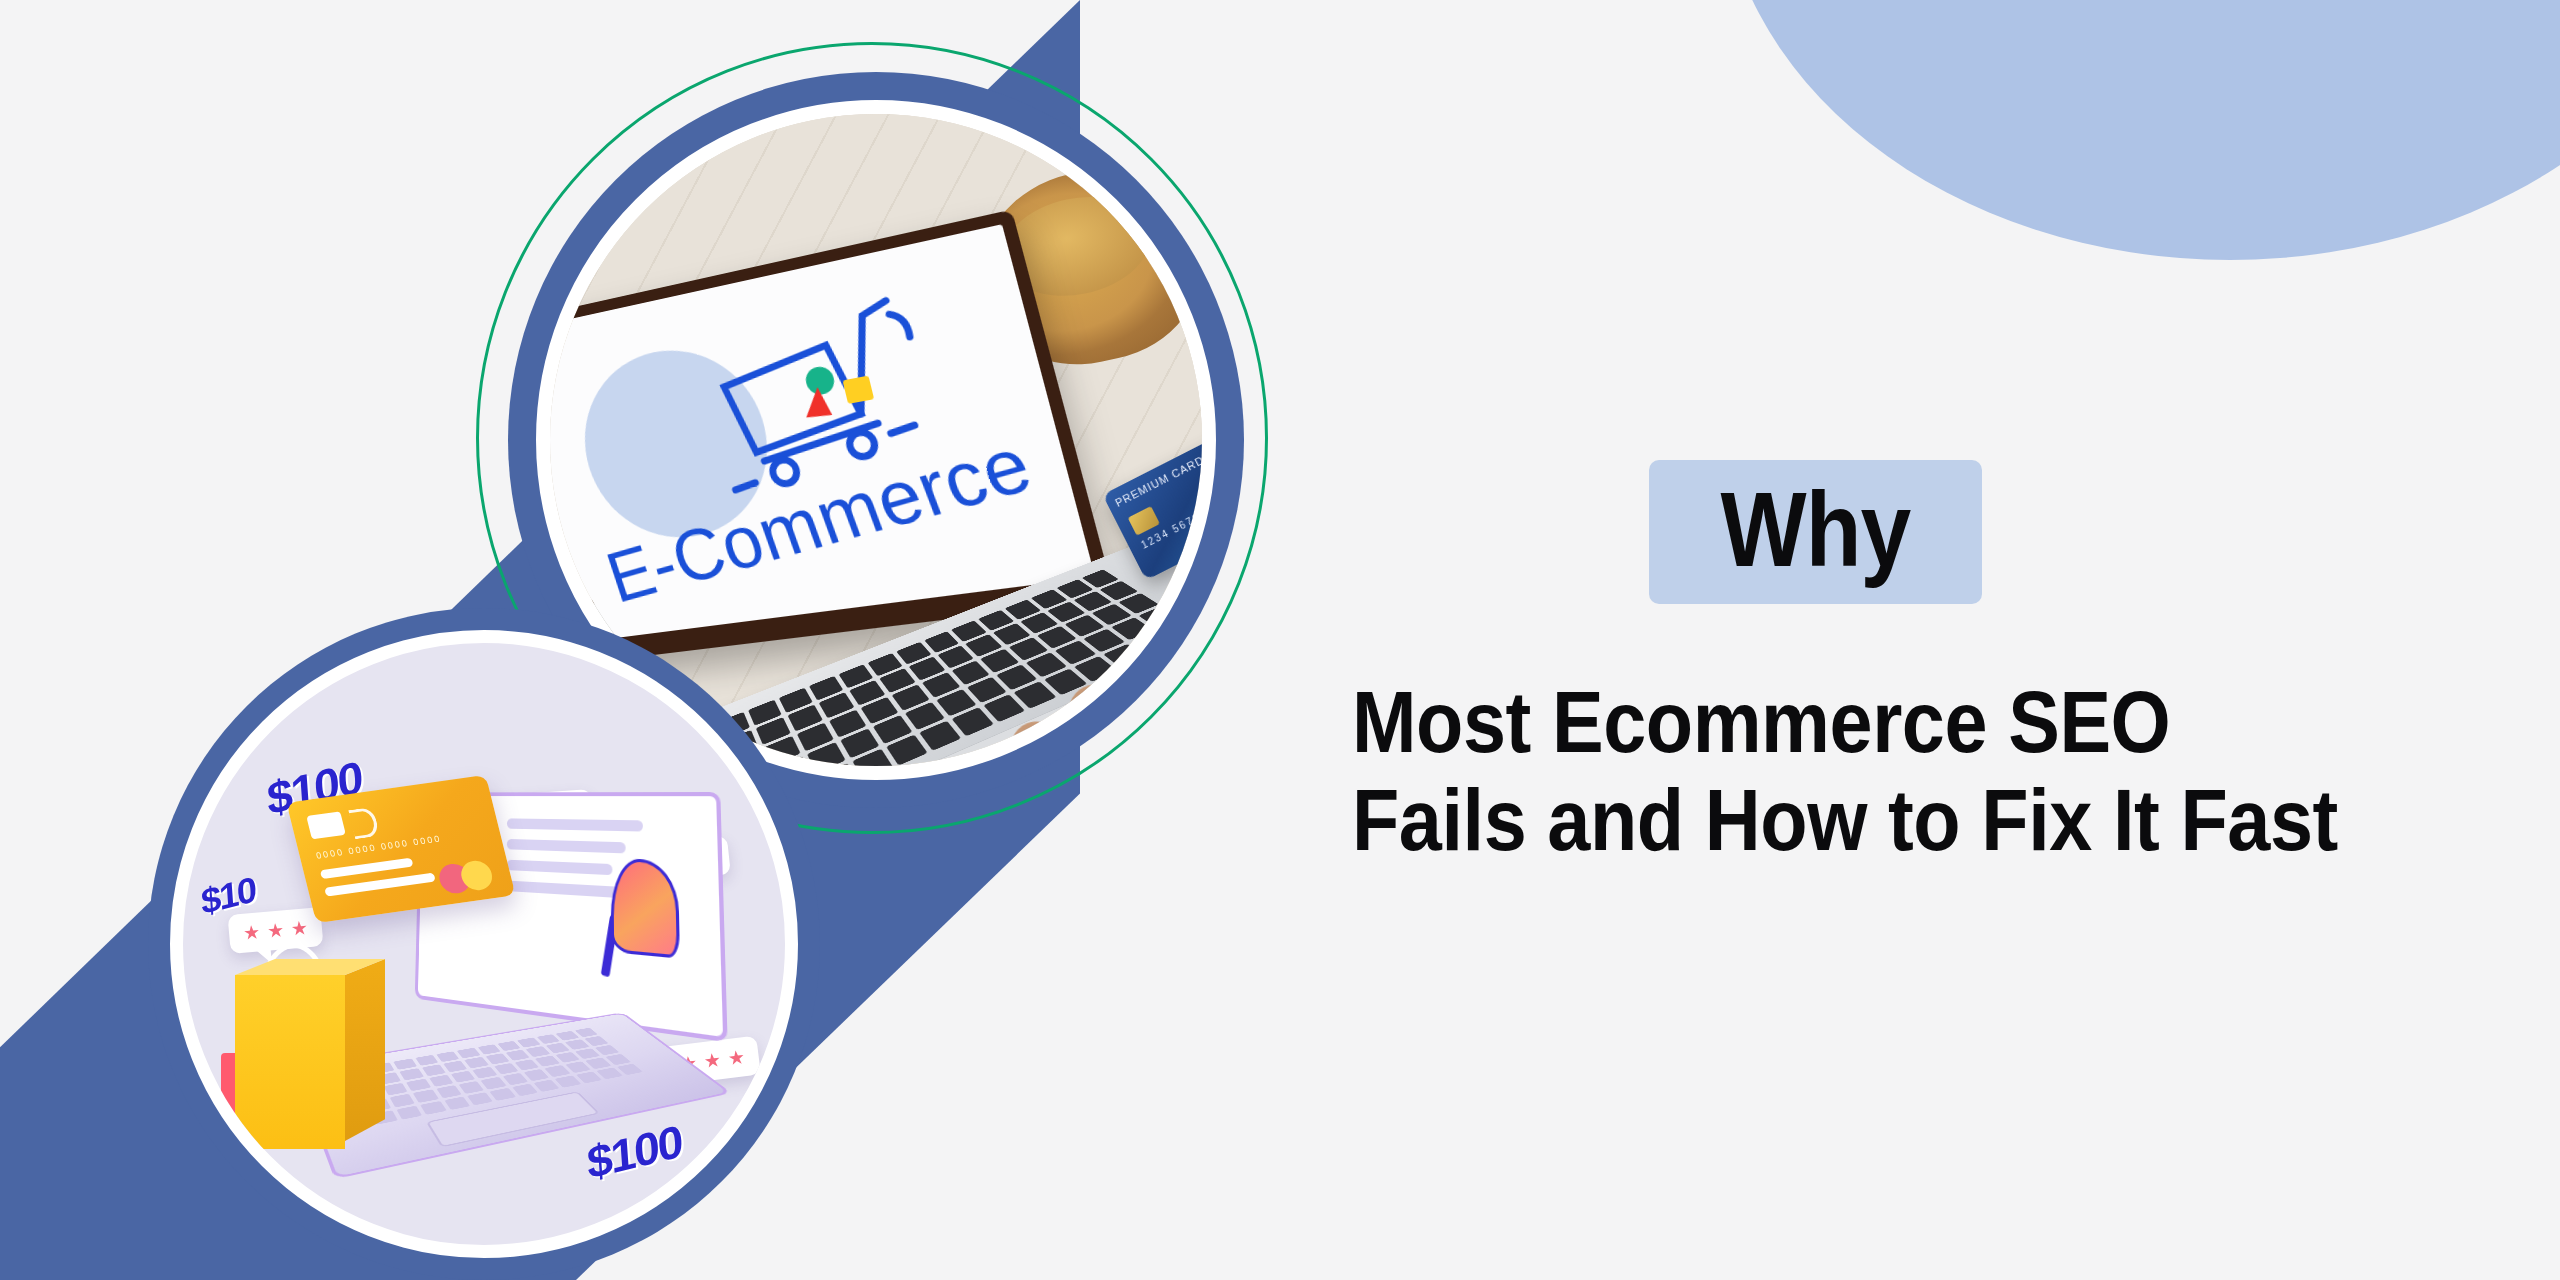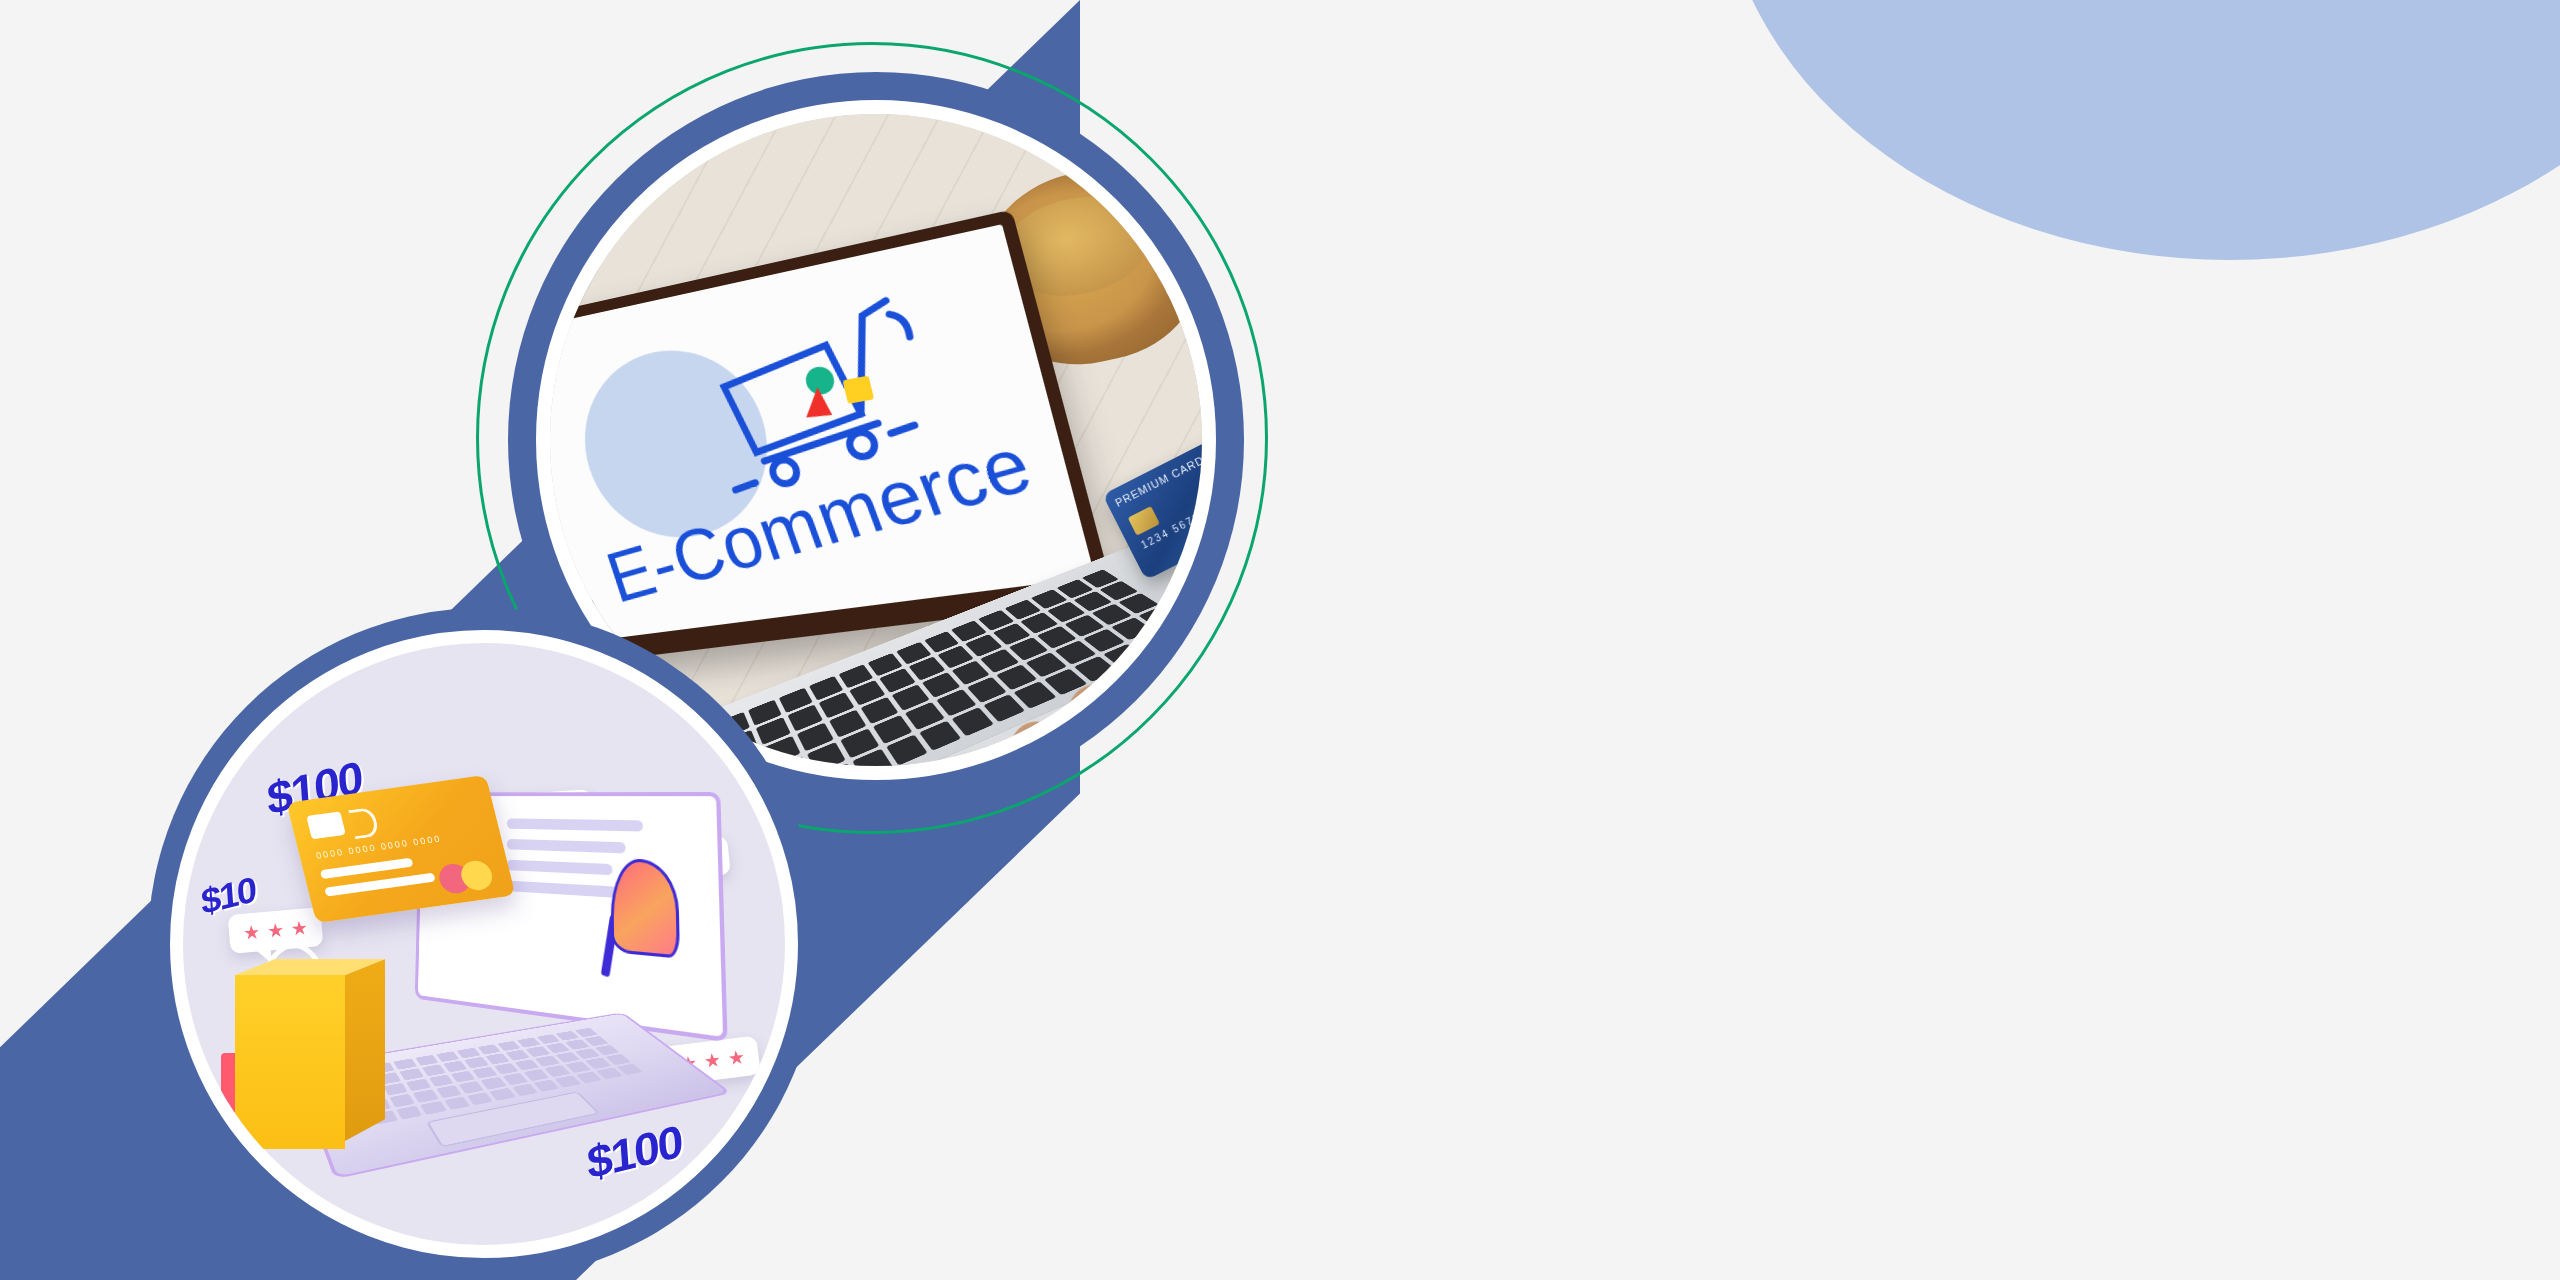--- a/index.html
+++ b/index.html
@@ -676,15 +676,22 @@
         <div class="face"></div>
         <div class="side"></div>
         <div class="top"></div>
       </div>
 
       <div class="money m3">$10</div>
     </div>
   </div>
 
   <div class="text-col">
+    <div class="why-badge">
+      <span>Why</span>
+    </div>
+    <div class="headline">
+      <span class="hl line1">Most Ecommerce SEO</span>
+      <span class="hl line2">Fails and How to Fix It Fast</span>
+    </div>
   </div>
 
 </div>
 
 </body></html>

